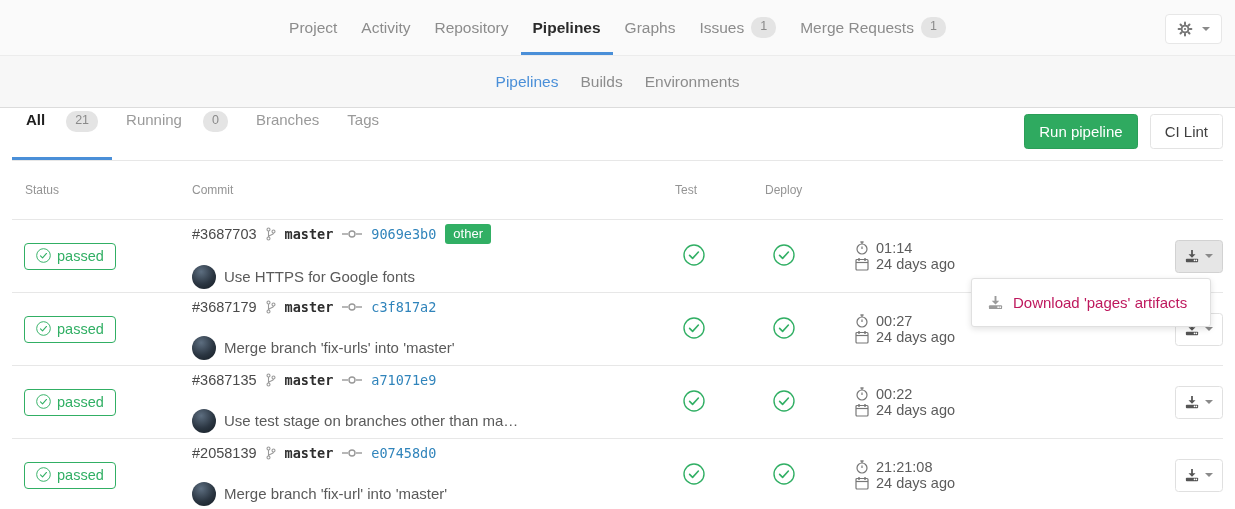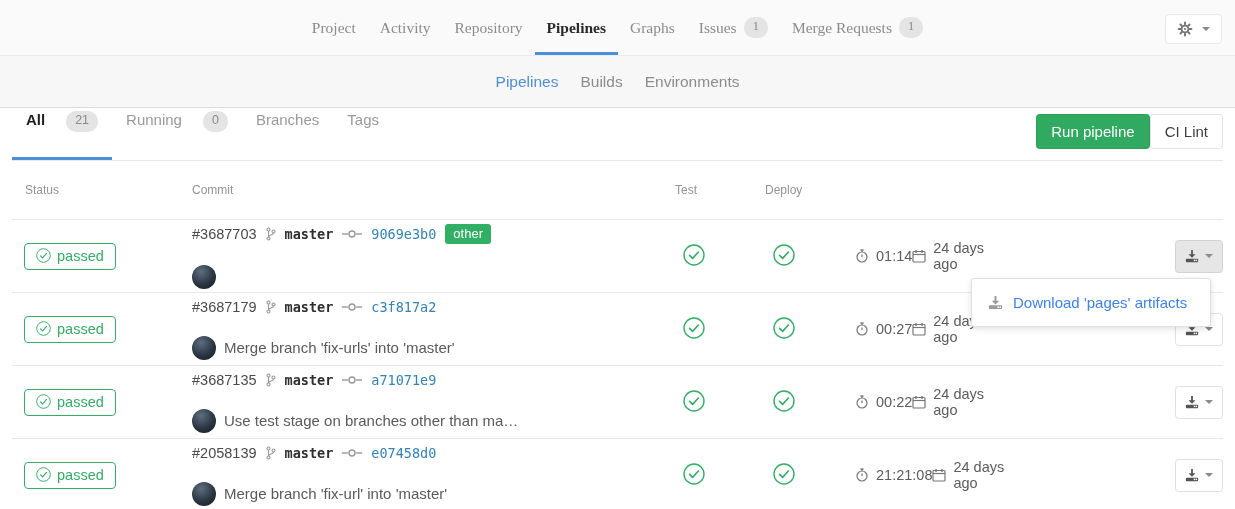--- a/index.html
+++ b/index.html
@@ -8,21 +8,21 @@
     font-family: "Liberation Sans", sans-serif;
     background:#fff; color:#444; font-size:15px;
   }
   a, .clickable { cursor:pointer; text-decoration:none; }
 
   
   .top-nav {
     height:56px; background:#fafafa; border-bottom:1px solid #ececec;
     display:flex; justify-content:center; align-items:stretch; position:relative;
   }
-  .top-nav .links { display:flex;font-family:Liberation Serif, serif; }
+  .top-nav .links { display:flex; }
   .nav-link {
     display:flex; align-items:center; gap:7px; padding:3px 12px 0 12px;
     color:#8c8c8c; font-size:15.5px; border-bottom:3px solid transparent; cursor:pointer;
   }
   .nav-link.active { color:#2b2b2b; font-weight:700; border-bottom-color:#4a8fd8; }
   .pill {
     background:#e4e4e4; color:#8a8a8a; border-radius:10px;
     padding:1px 9px 2px; font-size:12.5px; font-weight:400; line-height:1.4;
   }
   .settings-btn {
@@ -49,21 +49,21 @@
   .tabs-row {
     height:53px; border-bottom:1px solid #e7e7e7;
     display:flex; justify-content:space-between; align-items:stretch;
   }
   .tabs { display:flex; list-style:none; }
   .tab {
     display:flex; align-items:flex-start; gap:21px; padding:3px 14px 0;
     color:#9a9a9a; font-size:15px; border-bottom:3px solid transparent; cursor:pointer;
   }
   .tab.active { color:#1f1f1f; font-weight:700; border-bottom-color:#4a8fd8; }
-  .toolbar-actions { display:flex; align-items:center; gap:0; padding-bottom:6px; }
+  .toolbar-actions { display:flex; align-items:center; gap:12px; padding-bottom:6px; }
   .btn { border-radius:3.5px; font-size:15px; padding:8px 14px; font-family:inherit; cursor:pointer; }
   .btn-green { background:#2faa60; border:1px solid #2b9e58; color:#fff; }
   .btn-default { background:#fff; border:1px solid #e3e3e3; color:#3f3f3f; }
 
   
   .grid { display:grid; grid-template-columns:180px 483px 90px 90px 150px 1fr; align-items:center; }
   .thead { height:59px; color:#949494; font-size:12px; border-bottom:1px solid #e7e7e7; }
   .thead .cell-status { padding-left:13px; }
   .prow { height:73px; border-bottom:1px solid #e7e7e7; }
   .cell-status { padding-left:12px; }
@@ -82,38 +82,38 @@
   .tag-latest  { background:#31af64; color:#fff; border-radius:3px; padding:2px 8px 3px; font-size:13px; }
   .commit-line2 { display:flex; align-items:center; gap:8px; font-size:15px; color:#5a5a5a; white-space:nowrap; }
   .avatar {
     width:24px; height:24px; border-radius:50%; flex:0 0 24px; cursor:pointer;
     background: radial-gradient(circle at 38% 28%, #5d6e80 0%, #2b3642 55%, #131a21 100%);
   }
 
   .cell-ci { padding-left:8px; }
   .ci-icon { display:inline-flex; cursor:pointer; }
 
-  .time-cell { display:flex; flex-direction:row; font-size:14.5px; color:#5c5c5c; }
+  .time-cell { display:flex; flex-direction:column; font-size:14.5px; color:#5c5c5c; }
   .time-line { display:flex; align-items:center; gap:7px; }
 
   .cell-actions { align-self:stretch; position:relative; display:flex; justify-content:flex-end; align-items:center; }
   .download-btn {
     width:48px; height:33px; background:#fff; border:1px solid #e0e0e0; border-radius:3.5px;
     display:flex; align-items:center; justify-content:center; gap:6px; cursor:pointer; color:#555;
   }
   .download-btn.open { background:#e6e6e6; border-color:#d2d2d2; }
 
   .dropdown {
     position:absolute; top:58px; right:12px; width:240px; z-index:20;
     background:#fff; border:1px solid #e0e0e0; border-radius:3px;
     box-shadow:0 2px 6px rgba(0,0,0,.12); padding:8px 0;
   }
   .dropdown-item {
     display:flex; align-items:center; gap:10px; padding:7px 16px;
-    font-size:15px; color:#3b82f6; cursor:pointer; white-space:nowrap;
+    font-size:15px; color:#be185d; cursor:pointer; white-space:nowrap;
   }
   .icon { display:inline-flex; align-items:center; }
 </style>
 </head>
 <body>
 
 <svg width="0" height="0" style="position:absolute">
   <defs>
     <g id="i-check">
         <circle cx="11" cy="11" r="10" fill="none" stroke="#31af64" stroke-width="1.4"></circle>
@@ -244,20 +244,21 @@
                 <line x1="0" y1="5" x2="6" y2="5" stroke="#999" stroke-width="1.4"></line>
                 <circle cx="10" cy="5" r="3" fill="none" stroke="#999" stroke-width="1.4"></circle>
                 <line x1="14" y1="5" x2="20" y2="5" stroke="#999" stroke-width="1.4"></line>
               </svg>
             </span>
           <a class="commit-sha">9069e3b0</a>
           <span class="tag-latest">other</span>
         </div>
         <div class="commit-line2">
           <a class="avatar"></a>
+          <a>Use HTTPS for Google fonts</a>
         </div>
       </div>
       <div class="cell-ci"><a class="ci-icon">
             <svg width="22" height="22" viewBox="0 0 22 22">
               <use href="#i-check"></use>
             </svg>
           </a></div>
       <div class="cell-ci"><a class="ci-icon">
             <svg width="22" height="22" viewBox="0 0 22 22">
               <use href="#i-check"></use>

